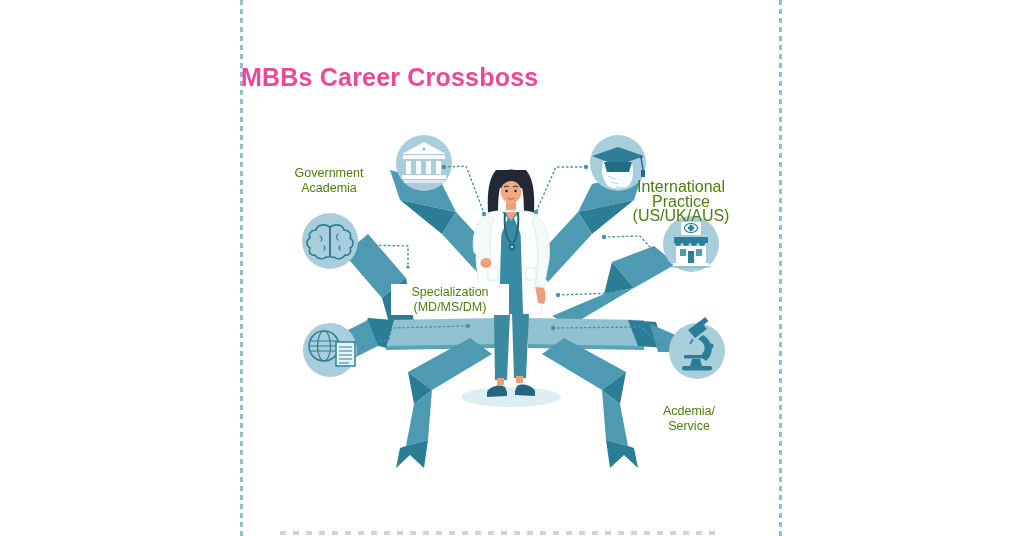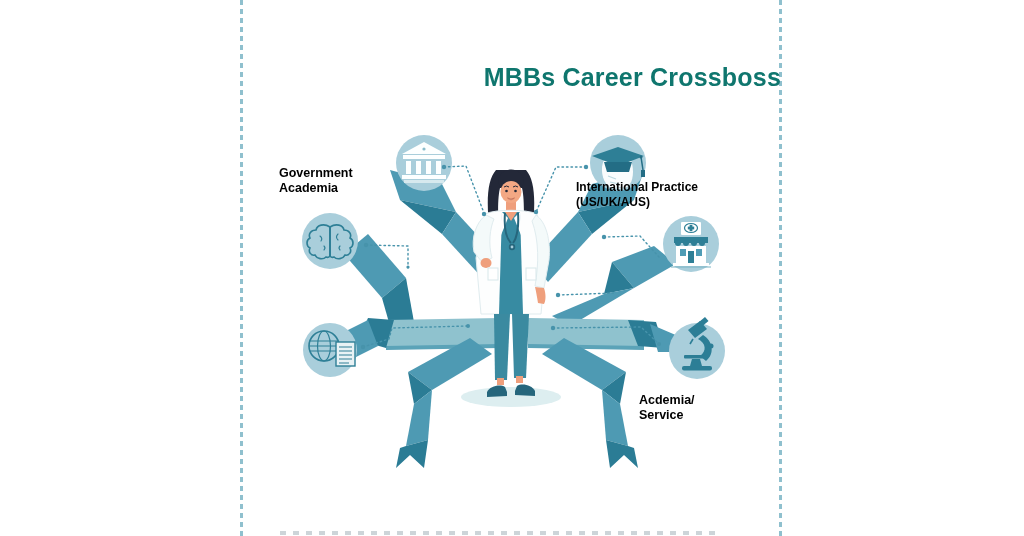--- a/index.html
+++ b/index.html
@@ -2,32 +2,32 @@
 <html><head>
 <meta charset="utf-8">
 <style>
   html,body{margin:0;padding:0;background:#fff;}
   .canvas{position:relative;width:1024px;height:536px;background:#ffffff;overflow:hidden;
           font-family:"Liberation Sans",sans-serif;}
   .vline{position:absolute;top:0;bottom:0;width:3px;
          background:repeating-linear-gradient(to bottom,#8fc0ce 0 5px,transparent 5px 9px);}
   .vline.left{left:240px}
   .vline.right{left:779px}
-  .title{position:absolute;left:241px;top:63px;width:540px;text-align:right;
-         font-size:25px;font-weight:bold;color:#0f766e;letter-spacing:.2px;}
-  .label{position:absolute;font-size:12.5px;font-weight:bold;
-         color:#000000;line-height:14.5px;}
+  .title{position:absolute;left:241px;top:63px;width:540px;text-align:left;
+         font-size:25px;font-weight:bold;color:#ec4899;letter-spacing:.2px;}
+  .label{position:absolute;text-align:center;font-size:12.5px;font-weight:normal;
+         color:#4d7c0f;line-height:14.5px;}
   .label .ln{display:block;}
   .label.boxed{background:#ffffff;padding:1px 3px;}
   .lbl-gov{left:279px;top:166px;width:100px;}
-  .lbl-intl{left:576px;top:180px;width:146px;font-size:12px;}
+  .lbl-intl{left:608px;top:180px;width:146px;font-size:16px;}
   .lbl-priv{left:647px;top:265px;width:100px;}
   .lbl-spec{left:391px;top:284px;width:112px;}
   .lbl-acad-l{left:281px;top:389px;width:100px;}
-  .lbl-acad-r{left:639px;top:393px;width:100px;}
+  .lbl-acad-r{left:639px;top:404px;width:100px;}
   .stage-svg{position:absolute;left:0;top:0;}
   .remnant{position:absolute;left:280px;top:531px;width:442px;height:4px;opacity:.38;
            background:repeating-linear-gradient(90deg,#7c909b 0 6px,transparent 6px 13px);}
 </style>
 </head>
 <body>
 
 <div class="canvas">
 
   <div class="vline left"></div>
@@ -226,20 +226,24 @@
   <div class="label lbl-gov">
     <span class="ln">Government</span>
     <span class="ln">Academia</span>
   </div>
 
   <div class="label lbl-intl">
     <span class="ln">International Practice</span>
     <span class="ln">(US/UK/AUS)</span>
   </div>
 
+  <div class="label lbl-spec boxed">
+    <span class="ln">Specialization</span>
+    <span class="ln">(MD/MS/DM)</span>
+  </div>
 
 
 
   <div class="label lbl-acad-r">
     <span class="ln">Acdemia/</span>
     <span class="ln">Service</span>
   </div>
 
   <div class="remnant"></div>
 </div>

